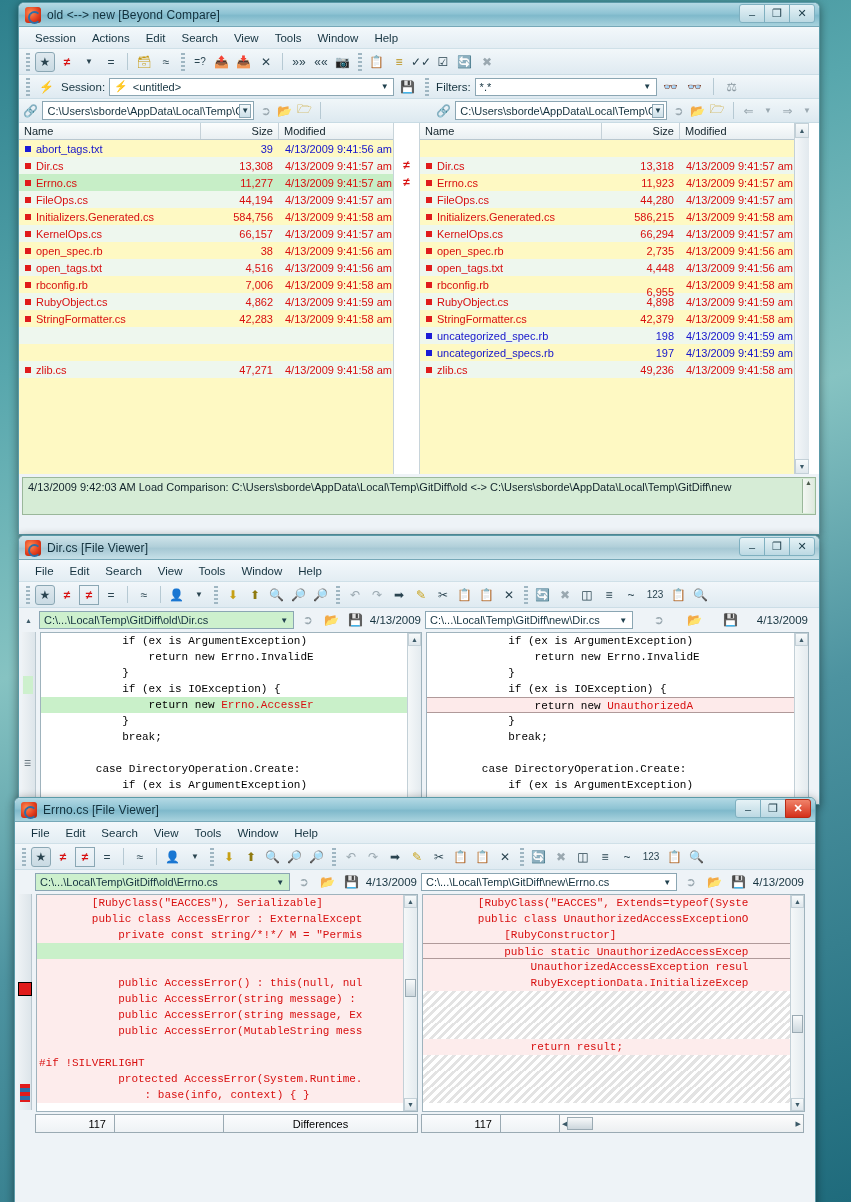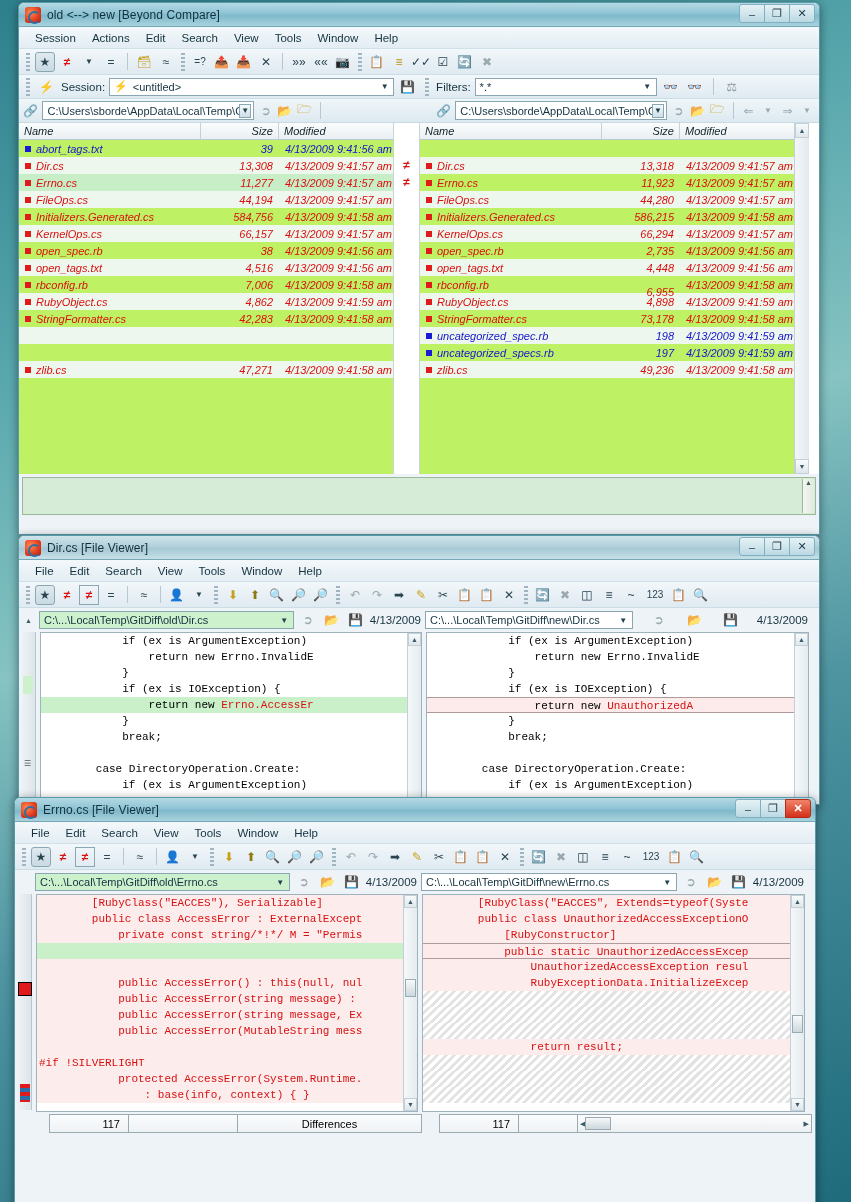--- a/index.html
+++ b/index.html
@@ -93,21 +93,21 @@
   .combo.btnarrow .arrow{
     border:1px solid #8ba6b3; background:linear-gradient(180deg,#f4f9fb,#ccdfe8);
   }
   .pathbar {
     height:24px; display:flex; align-items:center; gap:3px;
     background: linear-gradient(180deg,#f0f6f9,#dde9f0);
     padding:0 4px; border-bottom:1px solid #c8dbe4;
   }
   
   .lists { display:flex; background:#fff; }
-  .list-pane { position:relative; background:#bef264;font-style:italic; }
+  .list-pane { position:relative; background:#fef9c3; }
   .hdr {
     display:flex; height:17px; align-items:center;
     background: linear-gradient(180deg,#fbfdfd,#e9eff2);
     border-bottom:1px solid #b9c7cf; font-size:11px; color:#12232b;
   }
   .hdr div { padding:0 5px; border-right:1px solid #c5d1d8; height:100%;
              display:flex; align-items:center; overflow:hidden;}
   .row { display:flex; height:17px; align-items:center; font-size:11px; }
   .row.alt { background:#eef7ee; }
   .row.sel { background:#c7eec7; }
@@ -463,21 +463,21 @@
               <span>RubyObject.cs</span>
             </div>
             <div class="c-size red" style="width: 78px;">4,898</div>
             <div class="c-mod red" style="width: 114px;">4/13/2009 9:41:59 am</div>
           </div>
           <div class="row">
             <div class="c-name red" style="width: 182px;">
               <span class="sq red"></span>
               <span>StringFormatter.cs</span>
             </div>
-            <div class="c-size red" style="width: 78px;">73,178</div>
+            <div class="c-size red" style="width: 78px;">42,379</div>
             <div class="c-mod red" style="width: 114px;">4/13/2009 9:41:58 am</div>
           </div>
           <div class="row alt">
             <div class="c-name blue" style="width: 182px;">
               <span class="sq blue"></span>
               <span>uncategorized_spec.rb</span>
             </div>
             <div class="c-size blue" style="width: 78px;">198</div>
             <div class="c-mod blue" style="width: 114px;">4/13/2009 9:41:59 am</div>
           </div>
@@ -500,20 +500,21 @@
         </div>
     </div>
 
     <div class="vscroll">
       <div class="vs-arrow">▲</div>
       <div style="position:absolute;bottom:0;left:0;right:0" class="vs-arrow">▼</div>
     </div>
   </div>
 
   <div class="status">
+    <span>4/13/2009 9:42:03 AM  Load Comparison: C:\Users\sborde\AppData\Local\Temp\GitDiff\old &lt;-&gt; C:\Users\sborde\AppData\Local\Temp\GitDiff\new</span>
     <div style="position:absolute;right:1px;top:1px;width:12px;height:34px;background:linear-gradient(90deg,#f2f7f2,#dfe9df);border-left:1px solid #9ab79a;font-size:7px;text-align:center;color:#4a5a4a">▲</div>
   </div>
 </div>
 
 <div class="win" id="dir-window" style="left:18px; top:535px; width:802px; height:270px;">
 
   <div class="titlebar inactive">
     <div class="title-icon"></div>
     <div class="title-text">Dir.cs  [File Viewer]</div>
     <div class="winbtns">
@@ -713,21 +714,21 @@
     <div class="cv-pane" style="width:383px">
       <div class="code" id="errno-right-code"><div class="cl pinkbg"><span style="color: rgb(216, 16, 16);">        [RubyClass("EACCES", Extends=typeof(Syste</span></div><div class="cl pinkbg"><span style="color: rgb(216, 16, 16);">        public class UnauthorizedAccessExceptionO</span></div><div class="cl pinkbg"><span style="color: rgb(216, 16, 16);">            [RubyConstructor]</span></div><div class="cl hl-pinkrow"><span style="color: rgb(216, 16, 16);">            public static UnauthorizedAccessExcep</span></div><div class="cl pinkbg"><span style="color: rgb(216, 16, 16);">                UnauthorizedAccessException resul</span></div><div class="cl pinkbg"><span style="color: rgb(216, 16, 16);">                RubyExceptionData.InitializeExcep</span></div><div class="cl hatch"></div><div class="cl hatch"></div><div class="cl hatch"></div><div class="cl pinkbg"><span style="color: rgb(216, 16, 16);">                return result;</span></div><div class="cl hatch"></div><div class="cl hatch"></div><div class="cl hatch"></div></div>
       <div class="cv-scroll">
         <div class="vs-arrow" style="height:13px">▲</div>
         <div class="vs-arrow" style="height:13px;position:absolute;bottom:0;left:0;right:0">▼</div>
         <div style="position:absolute;top:120px;left:1px;right:1px;height:18px;background:linear-gradient(180deg,#f8fafb,#cdd8de);border:1px solid #9aaab3"></div>
       </div>
     </div>
   </div>
 
-  <div style="display:flex;padding:0 3px;gap:18px;align-items:center">
+  <div style="display:flex;padding:0 3px;gap:4px;align-items:center">
     <div style="width:13px;flex:none"></div>
     <div class="statbar" style="width:382px">
       <div class="sbcell" style="width:80px;justify-content:flex-end;padding-right:8px">117</div>
       <div class="sbcell" style="width:110px"></div>
       <div class="sbcell" style="flex:1">Differences</div>
     </div>
     <div class="statbar" style="width:383px">
       <div class="sbcell" style="width:80px;justify-content:flex-end;padding-right:8px">117</div>
       <div class="sbcell" style="width:60px"></div>
       <div class="hscroll" style="flex:1;justify-content:space-between">

